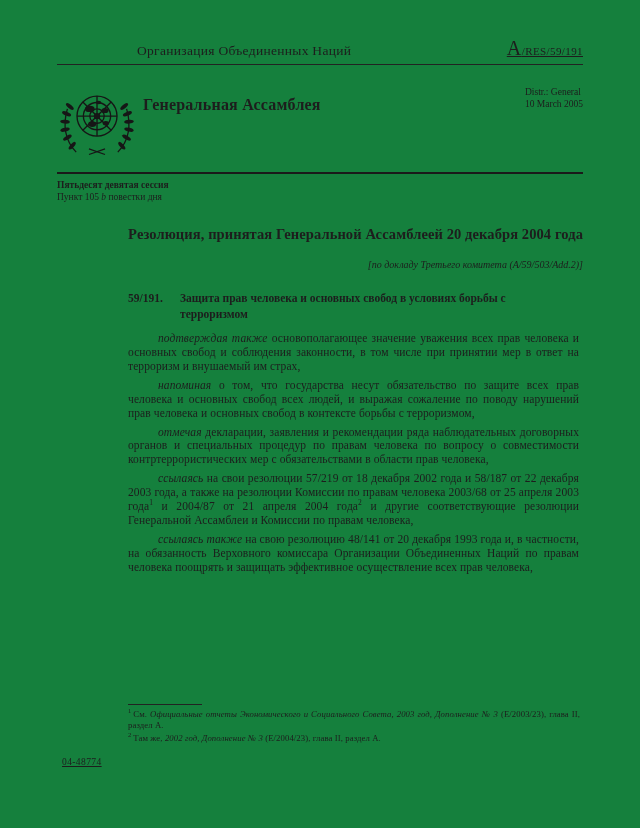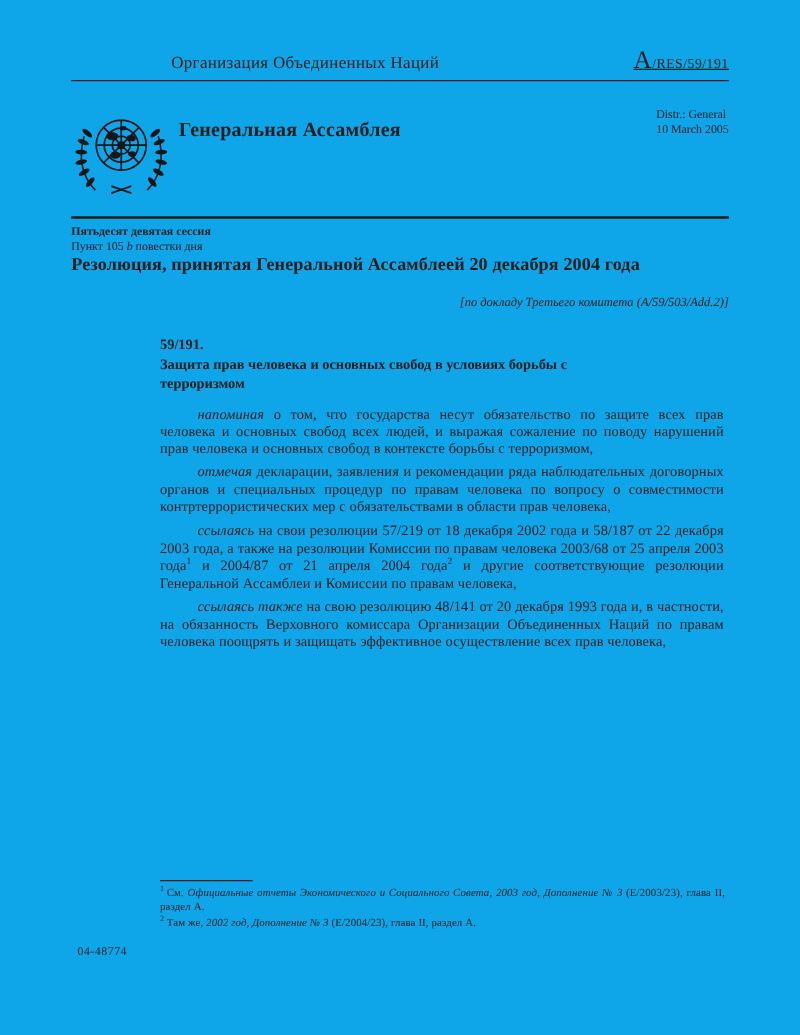--- a/index.html
+++ b/index.html
@@ -1,18 +1,18 @@
 <!DOCTYPE html>
 <html><head>
 <meta charset="utf-8">
 <style>
   * { margin:0; padding:0; box-sizing:border-box; }
   html,body { background:#ffffff; }
   .page {
-    width:640px; height:828px; position:relative; background:#0ea5e9;
+    width:640px; height:828px; position:relative; background:#15803d;
     font-family:"Liberation Serif", serif; color:#1d1d1d; overflow:hidden;
   }
   .content { position:absolute; left:57px; right:57px; top:0; }
 
   
   .toprow { display:flex; align-items:baseline; padding-top:37px; }
   .org-name { margin-left:80px; font-size:13.5px; letter-spacing:0.3px; }
   .doc-symbol { margin-left:auto; white-space:nowrap;text-decoration:underline; }
   .doc-symbol .big-a { font-size:20px; letter-spacing:0.5px; }
   .doc-symbol .rest { font-size:11px; letter-spacing:0.4px; }
@@ -23,44 +23,44 @@
   .emblem { margin-top:23px; flex:none; }
   .assembly-title { font-size:16px; font-weight:bold; margin:31px 0 0 6px; letter-spacing:0.2px; }
   .distr { margin-left:auto; margin-top:21px; font-size:9.5px; line-height:1.3; white-space:nowrap; }
   .rule-thick { border-bottom:2.5px solid #1a1a1a; margin-top:11px; }
 
   
   .session { margin-top:5px; font-size:9.5px; line-height:1.27; }
   .session-line1 { font-weight:bold; }
 
   
-  .res-title { text-align:left; font-weight:bold; font-size:14.5px; letter-spacing:0.1px; }
+  .res-title { margin-top:23px; text-align:right; font-weight:bold; font-size:14.5px; letter-spacing:0.1px; }
   .res-subtitle { margin-top:16px; text-align:right; font-style:italic; font-size:10px; }
 
   
   .body-col { margin:21px 4px 0 71px; }
-  .res-heading { display:flex; font-weight:bold; font-size:11.5px; line-height:15.5px; margin-bottom:10px;flex-direction:column; }
+  .res-heading { display:flex; font-weight:bold; font-size:11.5px; line-height:15.5px; margin-bottom:10px; }
   .res-num { flex:none; width:52px; }
   .res-head-text { max-width:362px; }
   .para {
     font-size:11.5px; line-height:13.9px; text-align:justify; text-indent:30px;
     margin-bottom:5px; letter-spacing:0.1px;
   }
   .para em { font-style:italic; }
   .para sup { font-size:7.5px; line-height:0; }
 
   
   .footnotes { position:absolute; left:128px; top:704px; width:452px; }
   .fn-sep { width:74px; border-top:1.3px solid #222; margin-bottom:4px; }
   .footnote { font-size:8.7px; line-height:11px; text-align:justify; letter-spacing:0.1px; }
   .footnote + .footnote { margin-top:2px; }
   .footnote sup { font-size:6.5px; line-height:0; margin-right:2px; }
   .footnote em { font-style:italic; }
 
-  .doc-code { position:absolute; left:62px; top:757px; font-size:9.5px; letter-spacing:0.4px; }
+  .doc-code { position:absolute; left:62px; top:757px; font-size:9.5px; letter-spacing:0.4px;text-decoration:underline; }
 </style>
 </head>
 <body>
 
 <div class="page">
   <div class="content">
 
     <div class="toprow">
       <span class="org-name">Организация Объединенных Наций</span>
       <span class="doc-symbol">
@@ -125,20 +125,21 @@
     </div>
 
     <div class="res-title">Резолюция, принятая Генеральной Ассамблеей 20 декабря 2004 года</div>
     <div class="res-subtitle">[по докладу Третьего комитета (A/59/503/Add.2)]</div>
 
     <div class="body-col">
       <div class="res-heading">
         <span class="res-num">59/191.</span>
         <span class="res-head-text">Защита прав человека и основных свобод в условиях борьбы с терроризмом</span>
       </div>
+      <div class="para"><em>подтверждая также</em><span> основополагающее значение уважения всех прав человека и основных свобод и соблюдения законности, в том числе при принятии мер в ответ на терроризм и внушаемый им страх,</span></div>
       <div class="para"><em>напоминая</em><span> о том, что государства несут обязательство по защите всех прав человека и основных свобод всех людей, и выражая сожаление по поводу нарушений прав человека и основных свобод в контексте борьбы с терроризмом,</span></div>
       <div class="para"><em>отмечая</em><span> декларации, заявления и рекомендации ряда наблюдательных договорных органов и специальных процедур по правам человека по вопросу о совместимости контртеррористических мер с обязательствами в области прав человека,</span></div>
       <div class="para"><em>ссылаясь</em><span> на свои резолюции 57/219 от 18 декабря 2002 года и 58/187 от 22 декабря 2003 года, а также на резолюции Комиссии по правам человека 2003/68 от 25 апреля 2003 года</span><sup>1</sup><span> и 2004/87 от 21 апреля 2004 года</span><sup>2</sup><span> и другие соответствующие резолюции Генеральной Ассамблеи и Комиссии по правам человека,</span></div>
       <div class="para"><em>ссылаясь также</em><span> на свою резолюцию 48/141 от 20 декабря 1993 года и, в частности, на обязанность Верховного комиссара Организации Объединенных Наций по правам человека поощрять и защищать эффективное осуществление всех прав человека,</span></div>
     </div>
   </div>
 
   <div class="footnotes">
     <div class="fn-sep"></div>
     <div class="footnote"><sup>1</sup><span><span>См. </span><em>Официальные отчеты Экономического и Социального Совета, 2003 год, Дополнение № 3</em><span> (E/2003/23), глава II, раздел A.</span></span></div>

